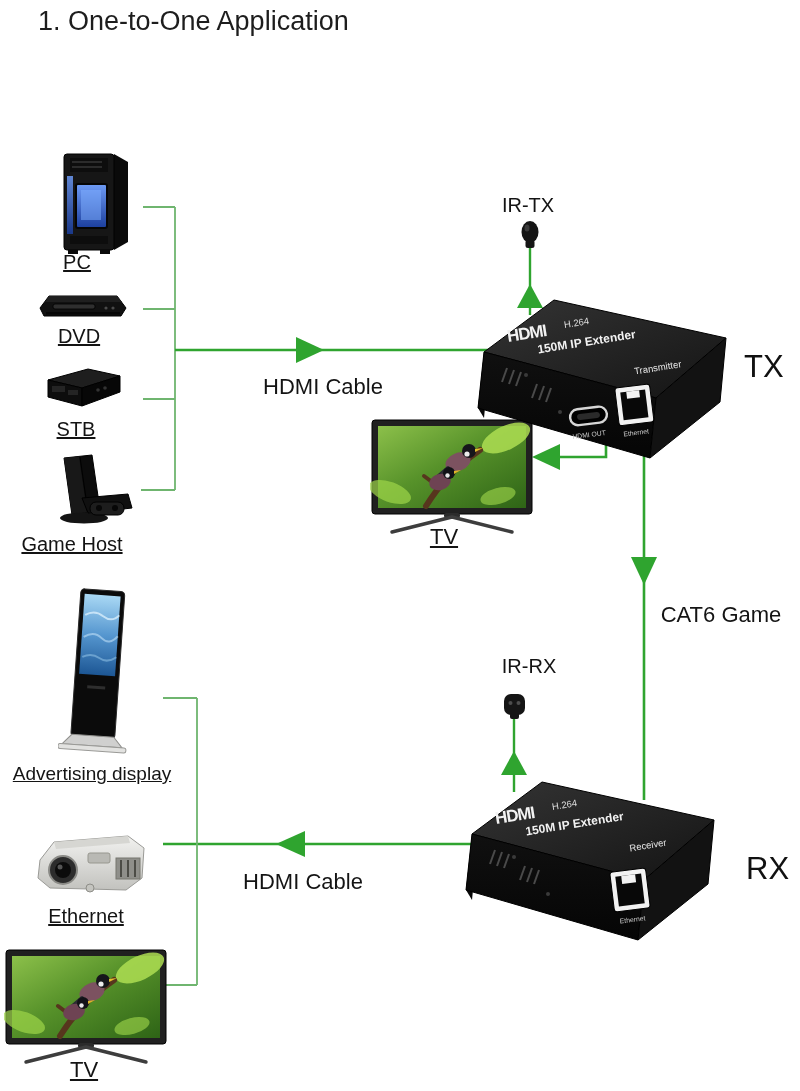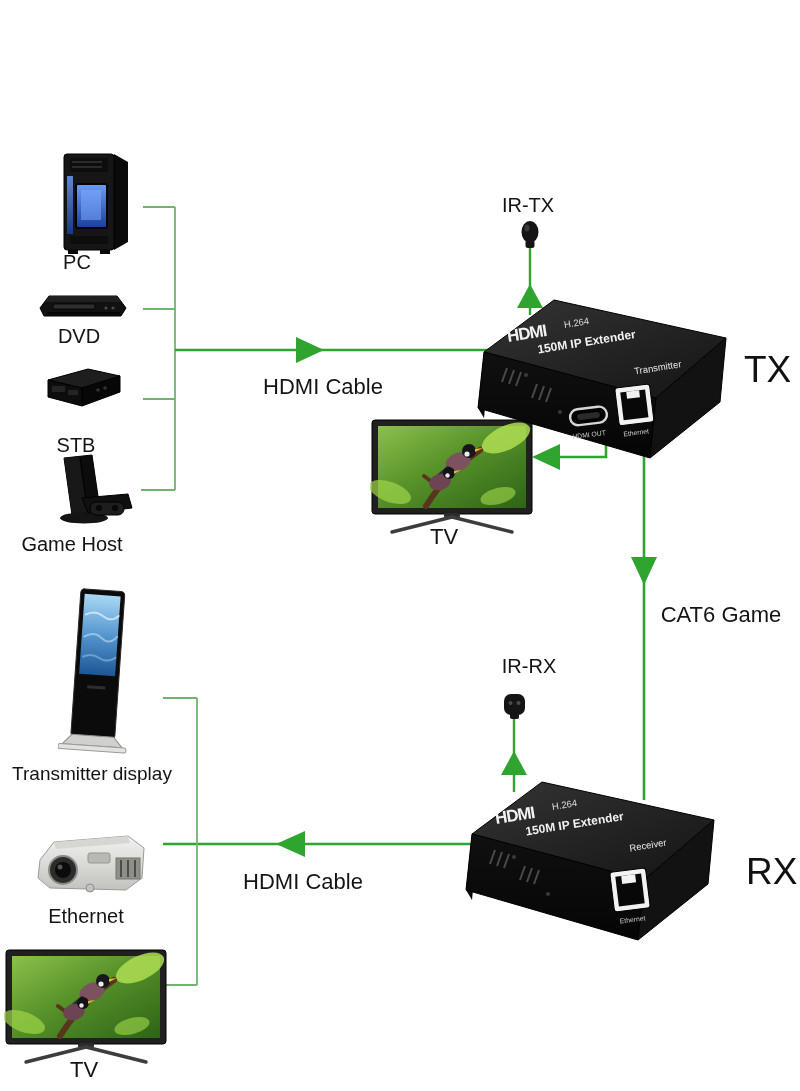--- a/index.html
+++ b/index.html
@@ -2,24 +2,24 @@
 <html><head>
 <meta charset="utf-8">
 <style>
   html,body{margin:0;padding:0;background:#ffffff;}
   .canvas{position:relative;width:800px;height:1091px;background:#fff;overflow:hidden;
           font-family:"Liberation Sans",sans-serif;}
   .abs{position:absolute;}
   .lbl{position:absolute;color:#141414;white-space:nowrap;font-family:"Liberation Sans",sans-serif;}
   .center{transform:translateX(-50%);text-align:right;}
   .title{left:38px;top:6px;font-size:27px;color:#1d1d1d;}
-  .dev-lbl{font-size:20px;}
+  .dev-lbl{font-size:20px;text-decoration:underline;}
   .cable-lbl{font-size:22px;}
   .ir-lbl{font-size:20px;}
-  .side-lbl{font-size:37px;color:#111;}
+  .side-lbl{font-size:31px;color:#111;}
   svg{display:block;}
 </style>
 </head>
 <body>
 
 <div class="canvas">
 
   <svg width="0" height="0" class="abs" aria-hidden="true">
     <defs>
       <linearGradient id="tvGreen" x1="0" y1="0" x2="1" y2="1">
@@ -264,27 +264,28 @@
     <circle cx="52" cy="85" r="2" fill="#3a3a3a"></circle>
     <circle cx="86" cy="122" r="2" fill="#3a3a3a"></circle>
     <g transform="rotate(-7 168 118)">
       <rect x="150" y="98" width="36" height="40" rx="3" fill="#f2f2f2" stroke="#000"></rect>
       <rect x="155" y="103" width="26" height="30" fill="#080808"></rect>
       <rect x="161" y="103" width="14" height="8" fill="#f2f2f2"></rect>
       <text x="154" y="150" font-size="6.8" fill="#c9c9c9" font-family="Liberation Sans, sans-serif">Ethernet</text>
     </g>
   </svg>
 
+  <div class="lbl title">1. One-to-One Application</div>
 
   <div class="lbl dev-lbl center" style="left:77px;top:251px">PC</div>
   <div class="lbl dev-lbl center" style="left:79px;top:325px">DVD</div>
-  <div class="lbl dev-lbl center" style="left:76px;top:434px">STB</div>
+  <div class="lbl dev-lbl center" style="left:76px;top:418px">STB</div>
   <div class="lbl dev-lbl center" style="left:72px;top:533px">Game Host</div>
 
-  <div class="lbl dev-lbl center" style="left:92px;top:763px;font-size:19px">Transmitter display</div>
+  <div class="lbl dev-lbl center" style="left:92px;top:763px;font-size:19px">Advertising display</div>
   <div class="lbl dev-lbl center" style="left:86px;top:905px">Ethernet</div>
   <div class="lbl dev-lbl center" style="left:84px;top:1057px;font-size:22px">TV</div>
 
   <div class="lbl dev-lbl center" style="left:444px;top:524px;font-size:22px">TV</div>
 
   <div class="lbl ir-lbl center" style="left:528px;top:194px">IR-TX</div>
   <div class="lbl ir-lbl center" style="left:529px;top:655px">IR-RX</div>
 
   <div class="lbl cable-lbl center" style="left:323px;top:374px">HDMI Cable</div>
   <div class="lbl cable-lbl center" style="left:721px;top:602px">CAT6 Game</div>

